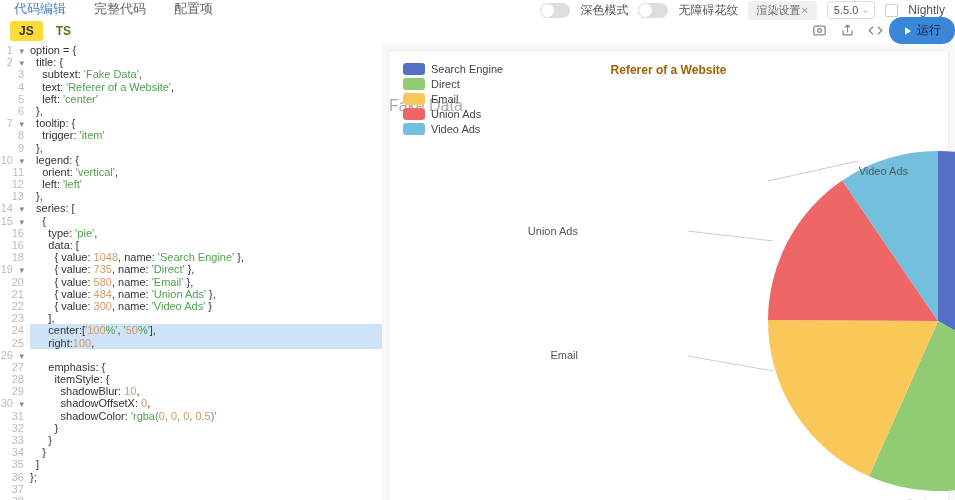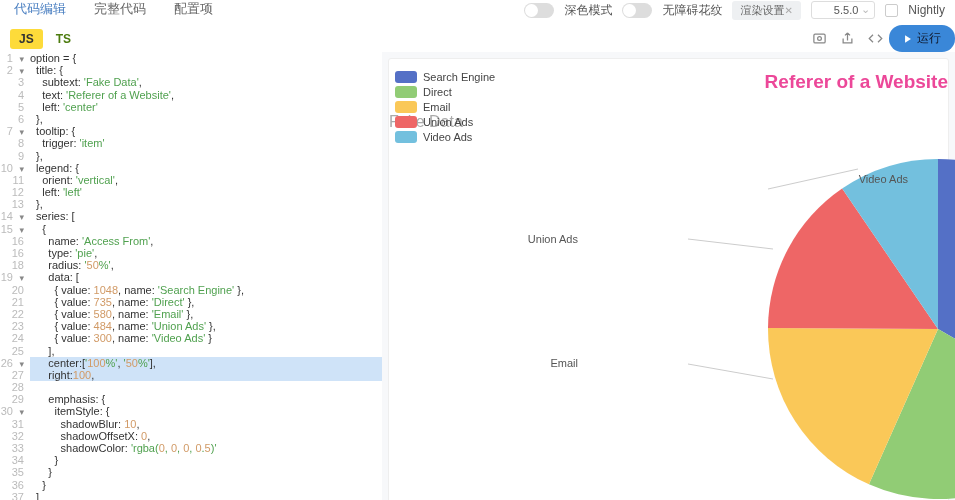--- a/index.html
+++ b/index.html
@@ -6,48 +6,48 @@
 body { width:955px; height:500px; background:#fff; font-size:12px; color:#333; overflow:hidden; }
 .topbar { height:17px; display:flex; align-items:center; }
 .tabs { display:flex; height:17px; }
 .tab { padding:0 14px; font-size:13px; color:#666; display:flex; align-items:center; cursor:pointer; }
 .tab.active { color:#4a7fc1; }
 .rightctrls { position:absolute; right:10px; top:0; height:20px; display:flex; align-items:center; gap:10px; font-size:12px; color:#555; }
 .switch { width:30px; height:15px; background:#ddd; border-radius:8px; position:relative; cursor:pointer; }
 .switch::after { content:""; position:absolute; width:13px; height:13px; border-radius:50%; background:#fff; top:1px; left:1px; }
 .tagbtn { background:#eef0f2; border-radius:3px; padding:2px 8px; display:flex; align-items:center; font-size:11px; color:#666; }
 .tagbtn .x { font-size:10px; color:#aaa; }
-.select { border:1px solid #ddd; border-radius:3px; padding:2px 16px 2px 22px; position:relative; font-size:11px; color:#555; }
+.select { border:1px solid #ddd; border-radius:3px; padding:2px 16px 2px 6px; position:relative; font-size:11px; color:#555; }
 .select::after { content:"⌄"; position:absolute; right:4px; top:1px; color:#bbb; }
 .checkbox { width:13px; height:13px; border:1px solid #ccc; border-radius:2px; }
-.toolbar { height:27px; display:flex; align-items:stretch; margin-top:8px; }
+.toolbar { height:27px; display:flex; align-items:stretch; margin-top:0; }
 .langtabs { display:flex; padding-left:10px; gap:4px; align-items:center; }
 .langtab { padding:3px 9px; border-radius:3px; font-size:12px; font-weight:600; cursor:pointer; }
 .langtab.js { background:#fddb3a; color:#333; }
 .langtab.ts { color:#4d7c0f; }
 .toolspacer { flex:1; }
 .iconbtn { width:28px; display:flex; align-items:center; justify-content:center; color:#888; cursor:pointer; }
 .iconbtn svg { width:15px; height:15px; }
 .runbtn { background:#3a87d8; color:#0f172a; padding:0 14px; display:flex; align-items:center; gap:4px; font-size:12px; cursor:pointer;border-radius:13px; }
 .main { display:flex; height:468px; }
 .editor { width:382px; background:#fff; font-family:Menlo,Consolas,monospace; font-size:11px; line-height:12.2px; overflow:hidden; }
 .gutter { float:left; width:30px; text-align:right; color:#bbb; padding-right:6px; }
 .gutter div { height:12.2px; }
 .fold { display:inline-block; width:8px; color:#888; font-size:9px; }
 .code { margin-left:30px; position:relative; }
 .codeline { height:12.2px; white-space:pre; color:#333; }
 .hl { background:#cfe3f8; }
 .str { color:#50a14f; }
 .num { color:#d19a66; }
 .preview { flex:1; background:#f7f8fa; padding:6px; position:relative; }
 .chartcard { background:#fff; border:1px solid #eee; border-radius:3px; height:462px; position:relative; }
-.legend { position:absolute; left:6px; top:12px; }
+.legend { position:absolute; left:14px; top:12px; }
 .legenditem { display:flex; align-items:center; gap:6px; margin-bottom:3px; font-size:11px; color:#444; }
 .chip { width:22px; height:12px; border-radius:3px; }
-.ctitle { text-align:right; font-size:19px; font-weight:700; color:#ec4899; padding-top:12px; }
+.ctitle { text-align:center; font-size:12px; font-weight:700; color:#a16207; padding-top:12px; }
 .csub { text-align:left; font-size:16px; color:#aaa; margin-top:20px; }
 .watermark { position:absolute; right:6px; bottom:4px; font-size:9px; color:#ccc; }
 .piesvg { position:absolute; right:-90px; top:80px; }
 .pielabel { position:absolute; font-size:11px; color:#555; }
 </style>
 </head>
 <body>
 
 <div class="topbar">
   <div class="tabs">
@@ -152,23 +152,21 @@
         <div class="codeline">  },</div>
         <div class="codeline">  tooltip: {</div>
         <div class="codeline">    trigger: <span class="str">'item'</span></div>
         <div class="codeline">  },</div>
         <div class="codeline">  legend: {</div>
         <div class="codeline">    orient: <span class="str">'vertical'</span>,</div>
         <div class="codeline">    left: <span class="str">'left'</span></div>
         <div class="codeline">  },</div>
         <div class="codeline">  series: [</div>
         <div class="codeline">    {</div>
-        <div class="codeline">      name: <span class="str">'Access From'</span>,</div>
         <div class="codeline">      type: <span class="str">'pie'</span>,</div>
-        <div class="codeline">      radius: <span class="str">'<span class="num">50</span>%'</span>,</div>
         <div class="codeline">      data: [</div>
         <div class="codeline">        { value: <span class="num">1048</span>, name: <span class="str">'Search Engine'</span> },</div>
         <div class="codeline">        { value: <span class="num">735</span>, name: <span class="str">'Direct'</span> },</div>
         <div class="codeline">        { value: <span class="num">580</span>, name: <span class="str">'Email'</span> },</div>
         <div class="codeline">        { value: <span class="num">484</span>, name: <span class="str">'Union Ads'</span> },</div>
         <div class="codeline">        { value: <span class="num">300</span>, name: <span class="str">'Video Ads'</span> }</div>
         <div class="codeline">      ],</div>
         <div class="codeline hl">      center:[<span class="str">'<span class="num">100</span>%'</span>, <span class="str">'<span class="num">50</span>%'</span>],</div>
         <div class="codeline hl">      right:<span class="num">100</span>,</div>
         <div class="codeline"></div>

